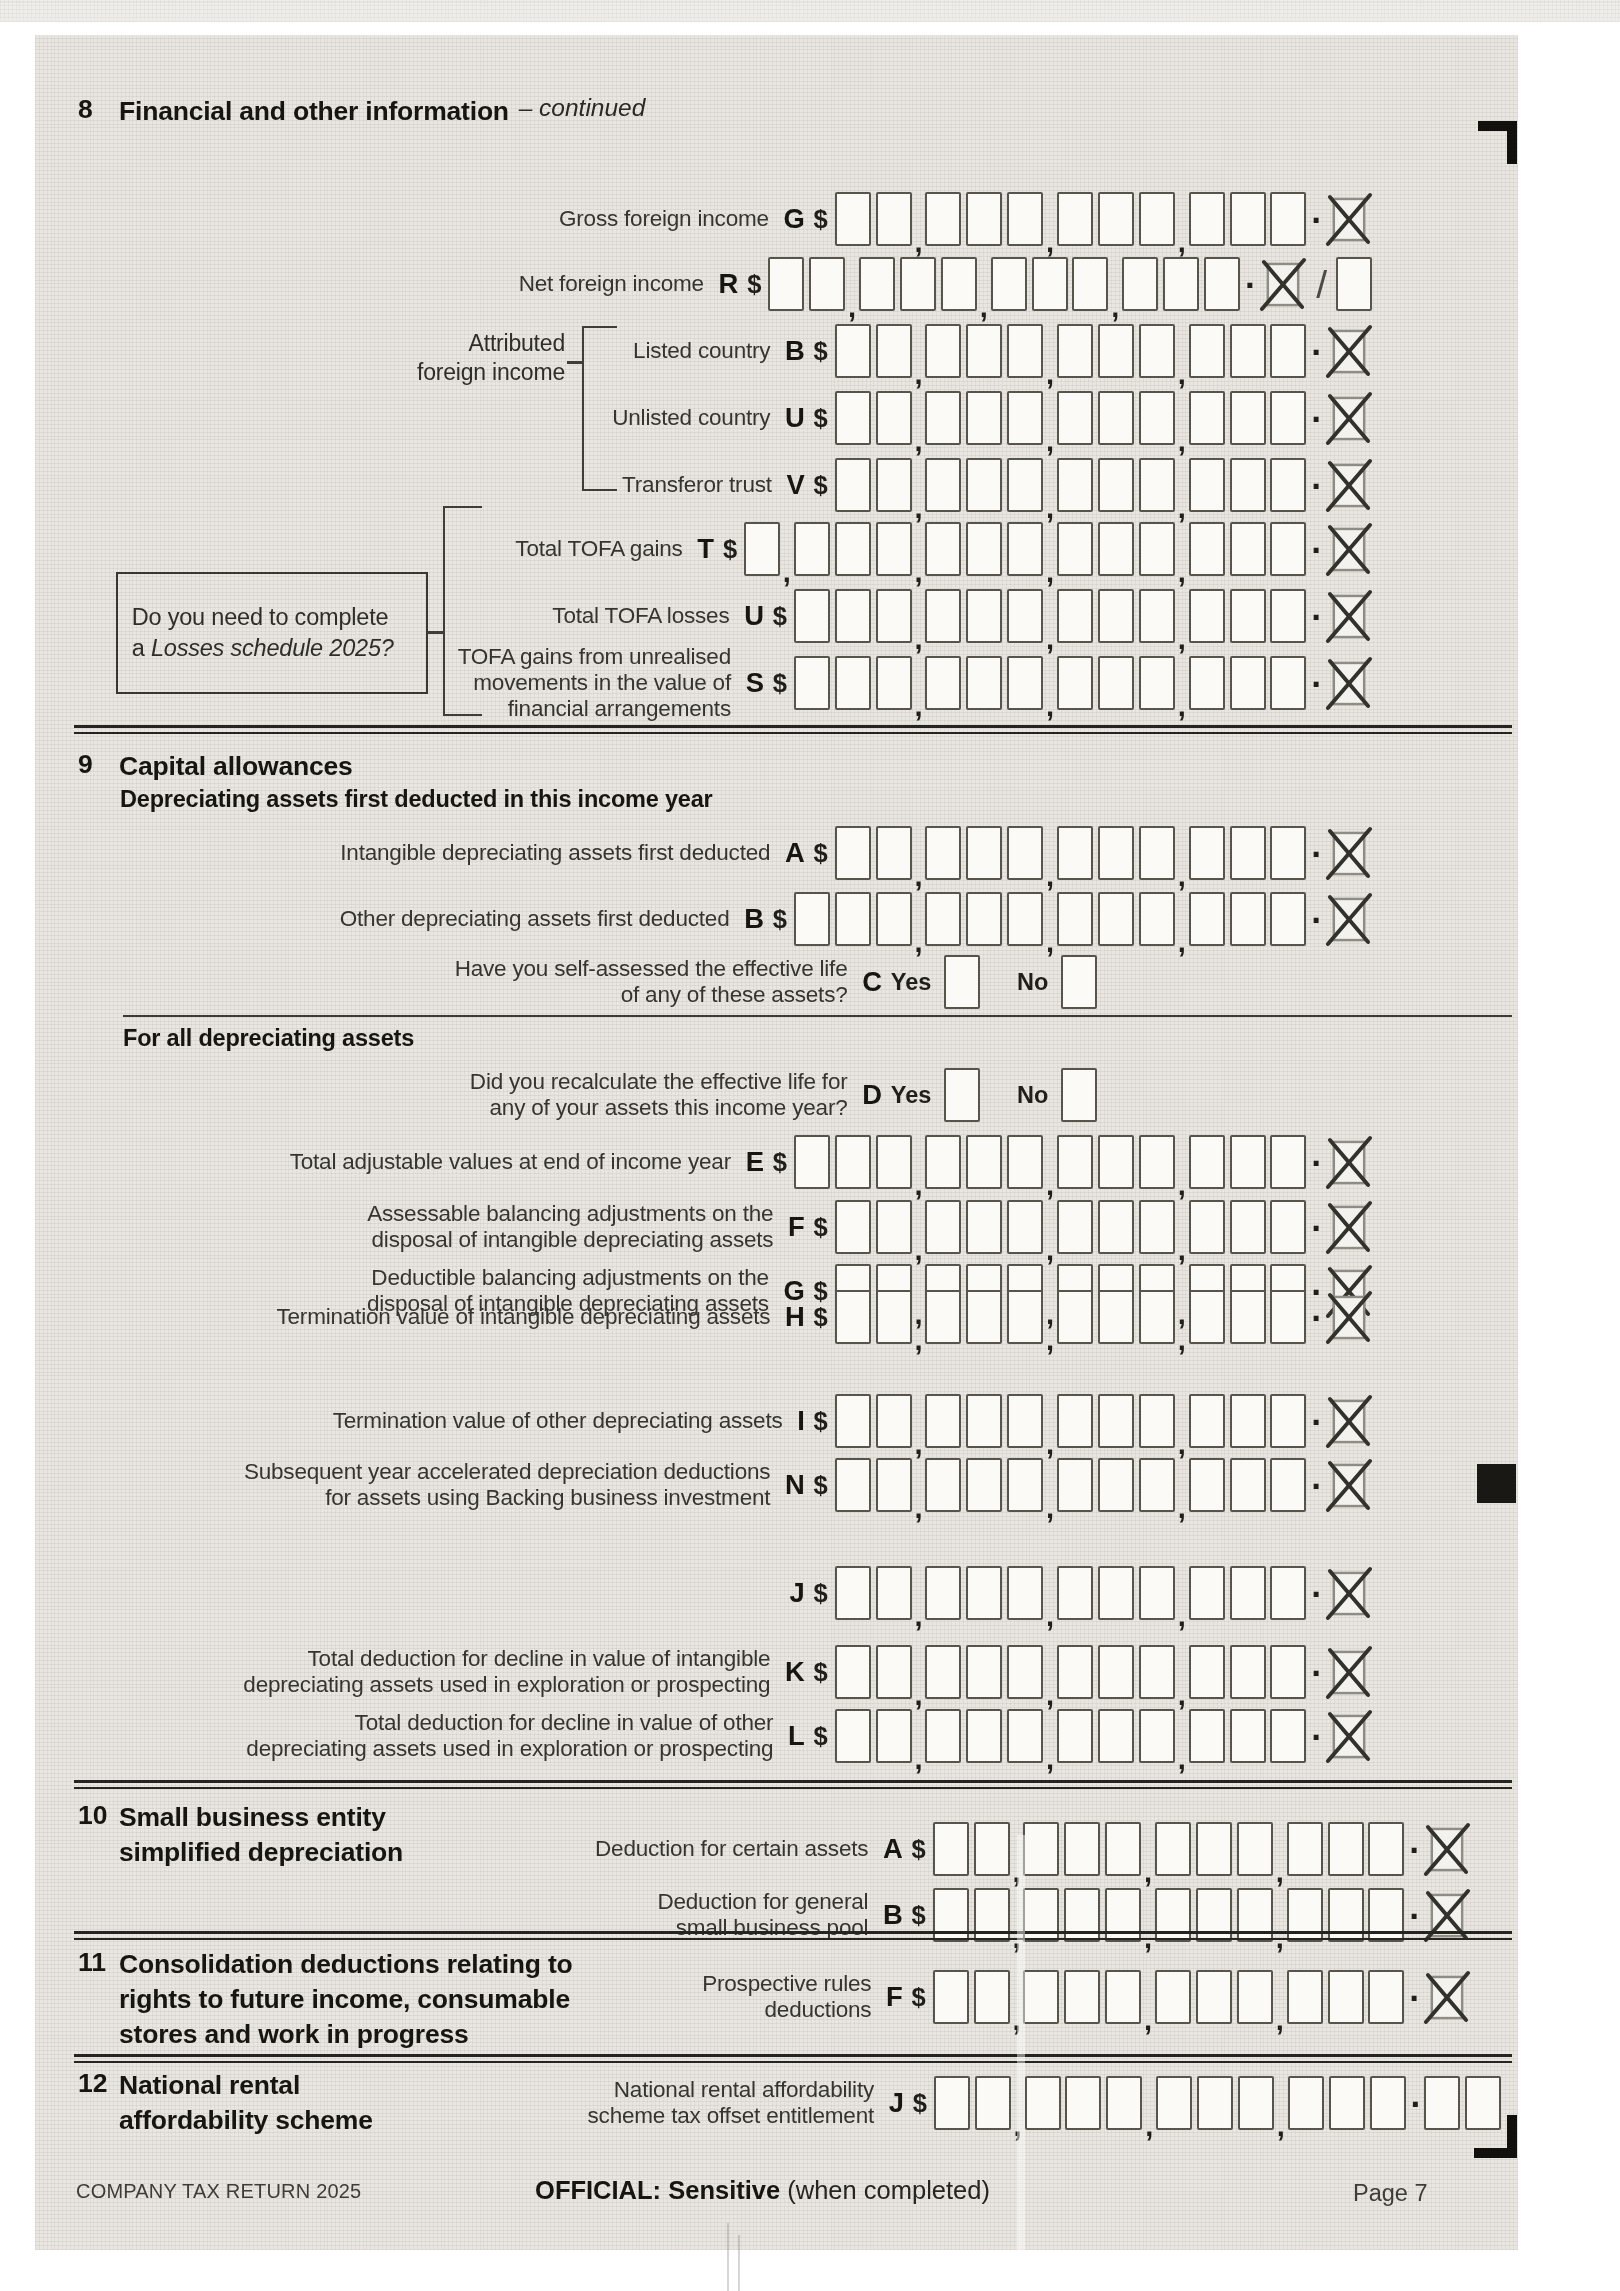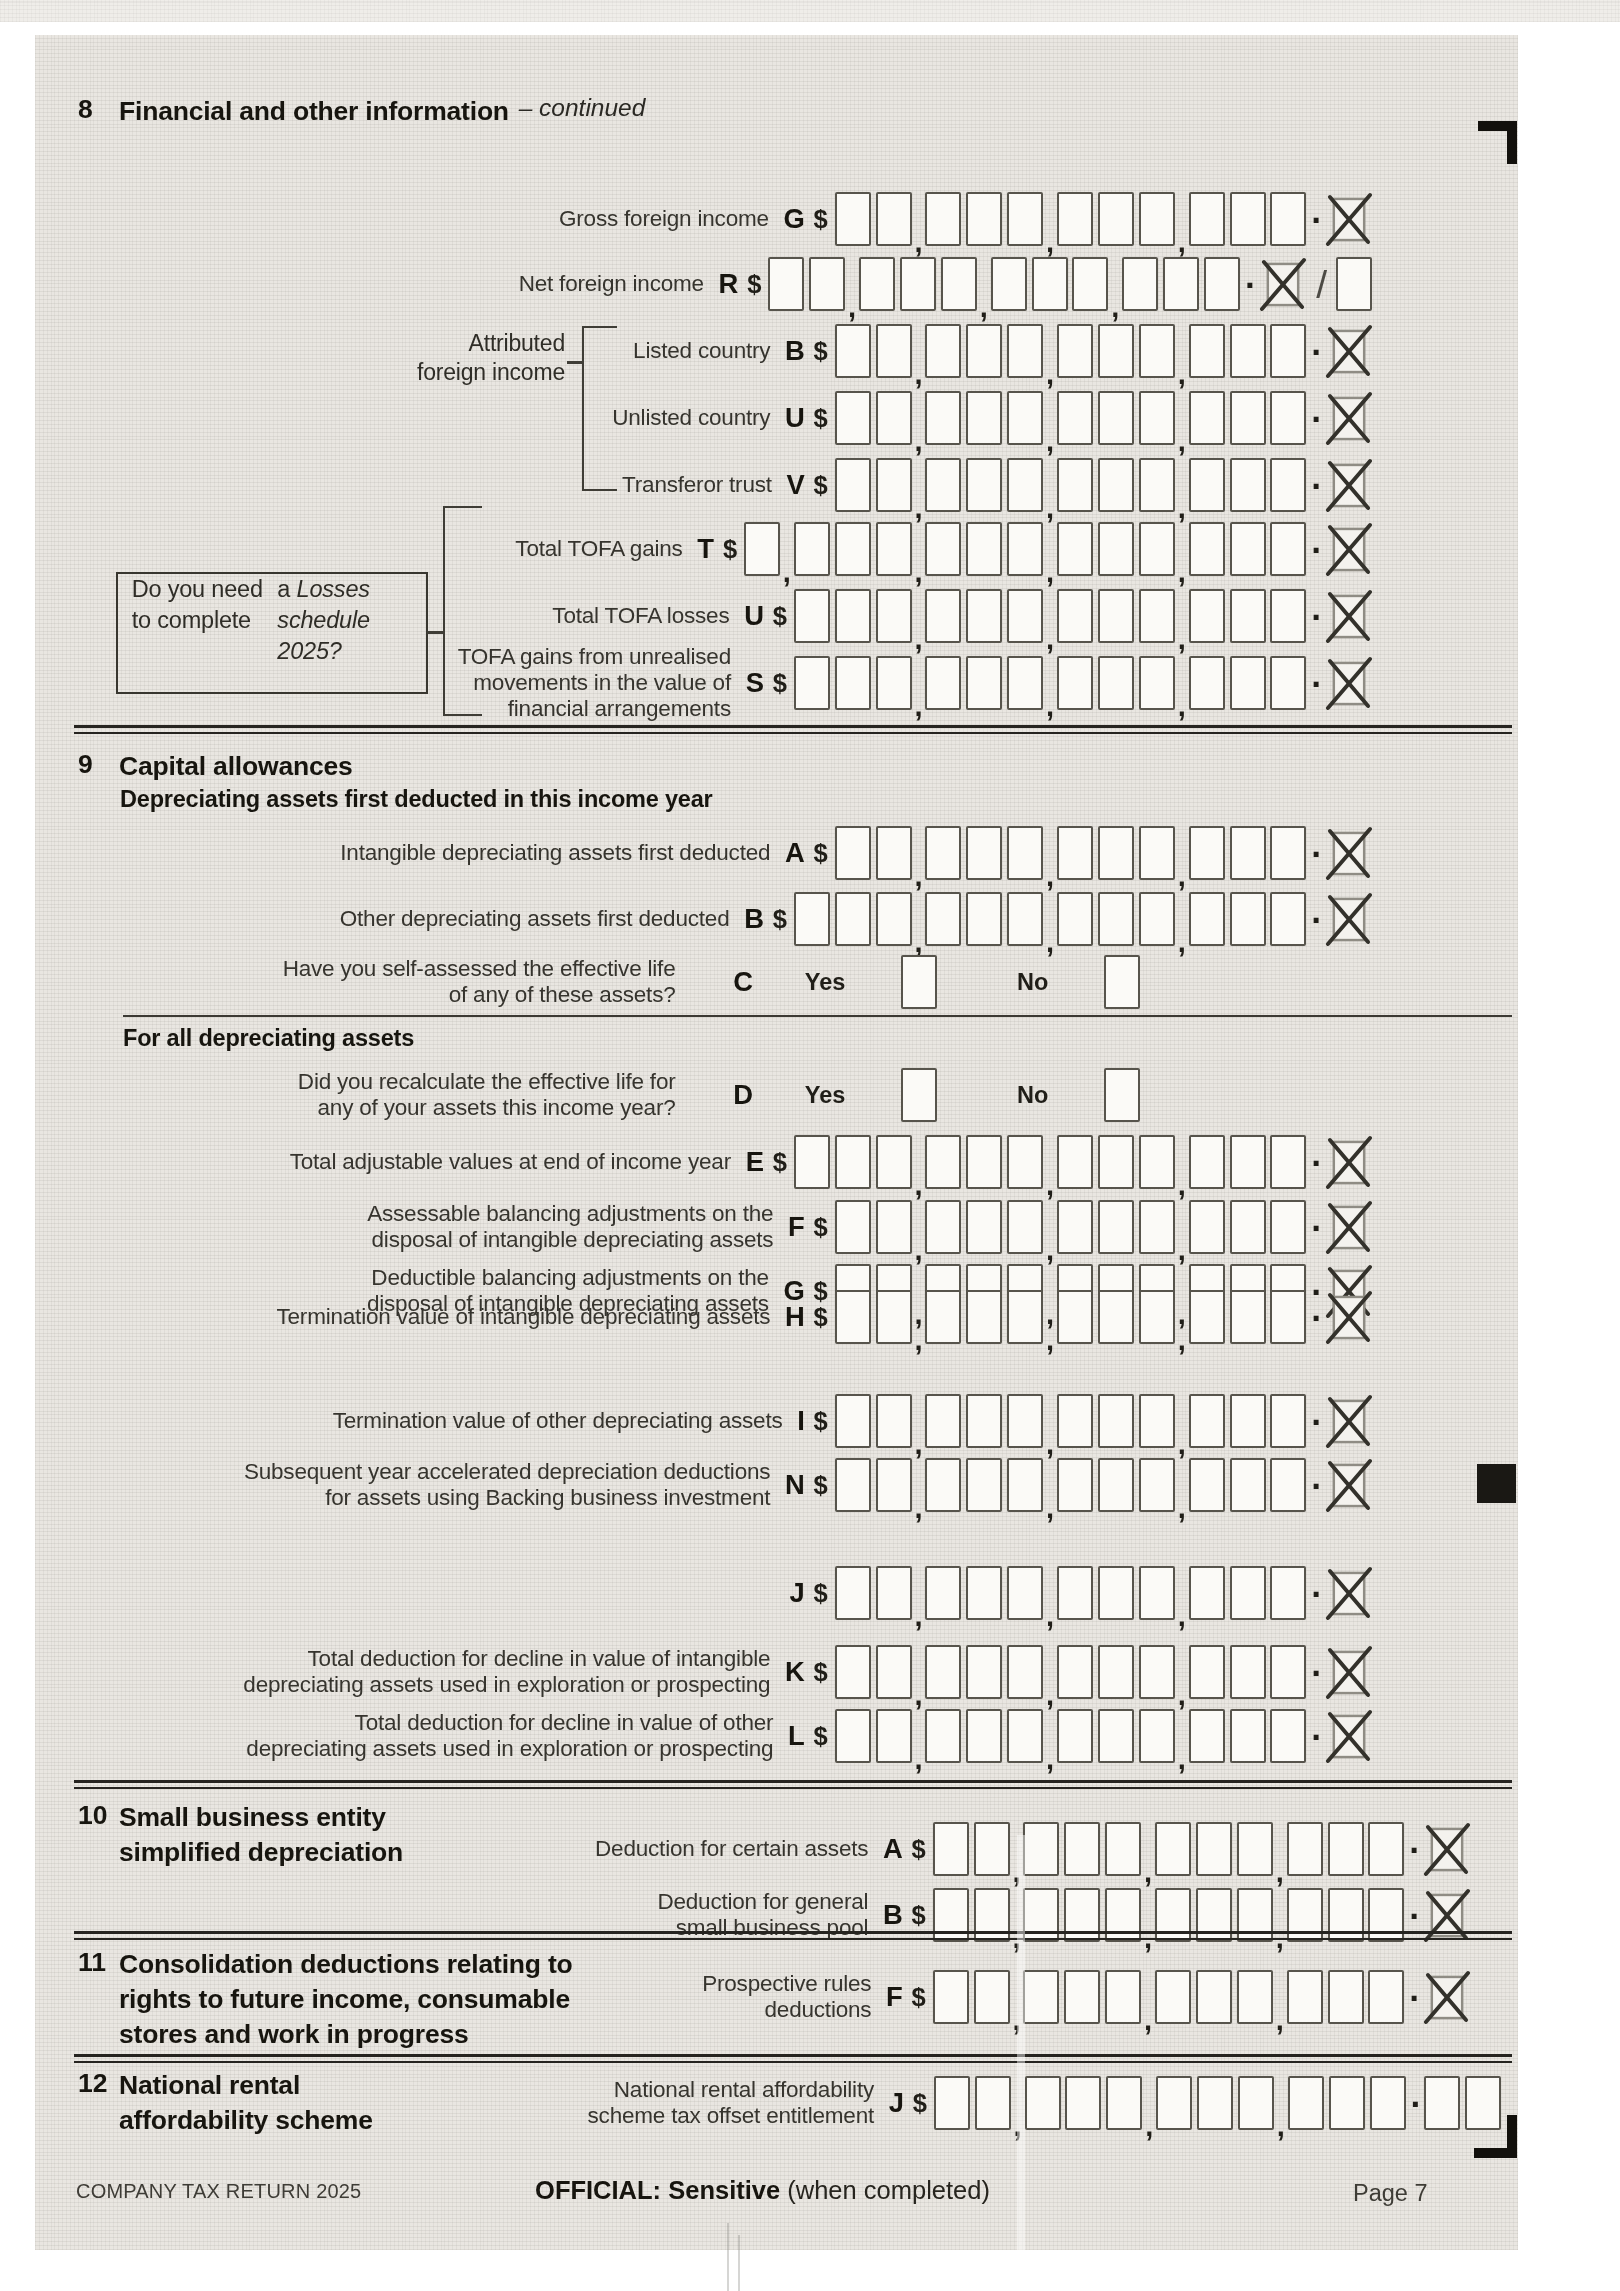--- a/index.html
+++ b/index.html
@@ -17,40 +17,40 @@
   .sec-head{position:absolute;display:flex;align-items:flex-start;}
   .sec-num{font-weight:bold;font-size:26.5px;color:#17150f;width:41px;flex:0 0 41px;}
   .sec-title{font-weight:bold;font-size:26.5px;color:#17150f;white-space:pre-line;line-height:1.32;letter-spacing:-0.2px;}
   .sec-title-suffix{font-style:italic;font-weight:normal;font-size:24.5px;color:#2b2924;margin-left:9.8px;}
   .subhead{position:absolute;font-weight:bold;font-size:23.5px;color:#17150f;letter-spacing:-0.2px;}
   
   .money-row,.yesno-row{position:absolute;display:flex;align-items:center;height:54px;justify-content:space-between;}
   .anchor-a{right:248px;}
   .anchor-b{right:150px;margin-top:16px;}
   .anchor-c{right:119px;}
-  .anchor-yn{right:480px;gap:43px;}
+  .anchor-yn{right:523px;}
   .row-label{white-space:pre-line;text-align:right;font-size:22.5px;color:#36342e;line-height:1.16;
              margin-right:14.7px;letter-spacing:-0.2px;}
   .code{font-weight:bold;font-size:27.4px;color:#17150f;margin-right:8.8px;}
   .dollar{font-weight:bold;font-size:25.5px;color:#201e18;margin-right:6.9px;}
   .boxgroup{display:inline-flex;gap:4.9px;}
   .digitbox{width:36px;height:54px;background:#fbfaf7;border:2px solid #57544c;border-radius:2px;box-sizing:border-box;display:inline-block;}
   .comma{font-weight:bold;font-size:29px;color:#201e18;line-height:19.6px;align-self:flex-end;margin:0 2.9px;transform:translateY(6.9px);}
   .cents{display:inline-flex;align-items:center;margin-left:4.9px;}
   .centdot{font-weight:bold;font-size:35px;color:#201e18;margin-right:2px;line-height:1;}
   .xbox-svg{width:47px;height:57px;display:block;}
   .slash{font-size:39px;font-weight:300;color:#4c4a44;margin:0 8.8px 0 10.8px;line-height:1;}
   .yn-label{font-weight:bold;font-size:23.5px;color:#201e18;margin-right:12.7px;}
   .no-gap{margin-left:37px;}
   
   .sep{position:absolute;left:74px;width:1438px;height:3.9px;border-top:3.9px solid #262420;border-bottom:2px solid #262420;box-sizing:content-box;}
   .thinline{position:absolute;left:123px;width:1389px;height:0;border-top:2px solid #3c3a34;}
   
   .losses-box{position:absolute;left:116px;top:572px;width:312px;height:122px;border:2.9px solid #38362f;
-              box-sizing:border-box;display:flex;justify-content:center;padding-left:13.7px;
+              box-sizing:border-box;display:flex;flex-direction:column;justify-content:center;padding-left:13.7px;
               font-size:23.5px;color:#2f2d27;line-height:1.32;letter-spacing:-0.2px;}
   .bracket{position:absolute;border-left:2.9px solid #3f3d36;border-top:2.9px solid #3f3d36;border-bottom:2.9px solid #3f3d36;}
   .connector{position:absolute;height:2.9px;background:#3f3d36;}
   .attr-label{position:absolute;left:349px;top:329px;width:216px;text-align:right;font-size:23px;
               color:#2f2d27;line-height:1.25;white-space:pre-line;letter-spacing:-0.2px;}
   
   .corner-tr{position:absolute;left:1478px;top:121px;width:29px;height:33px;border-top:10.8px solid #12100c;border-right:10.8px solid #12100c;}
   .corner-br{position:absolute;left:1474px;top:2115px;width:33px;height:33px;border-bottom:10.8px solid #12100c;border-right:10.8px solid #12100c;}
   .blacksq{position:absolute;left:1477px;top:1464px;width:39px;height:39px;background:#1a1814;}
   

